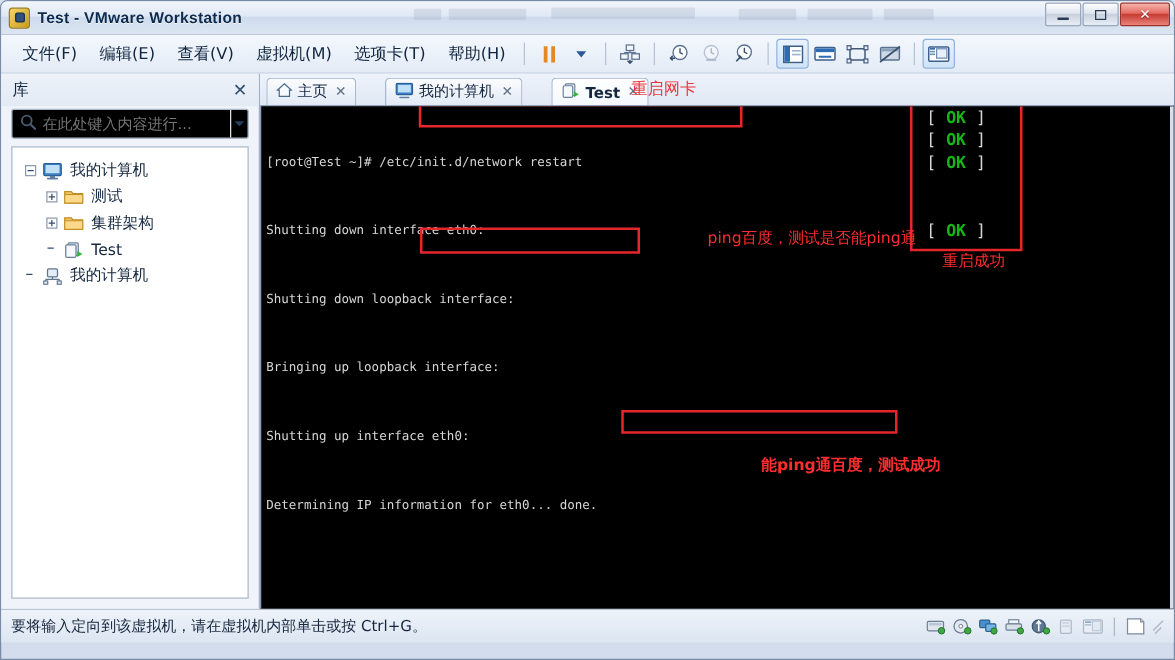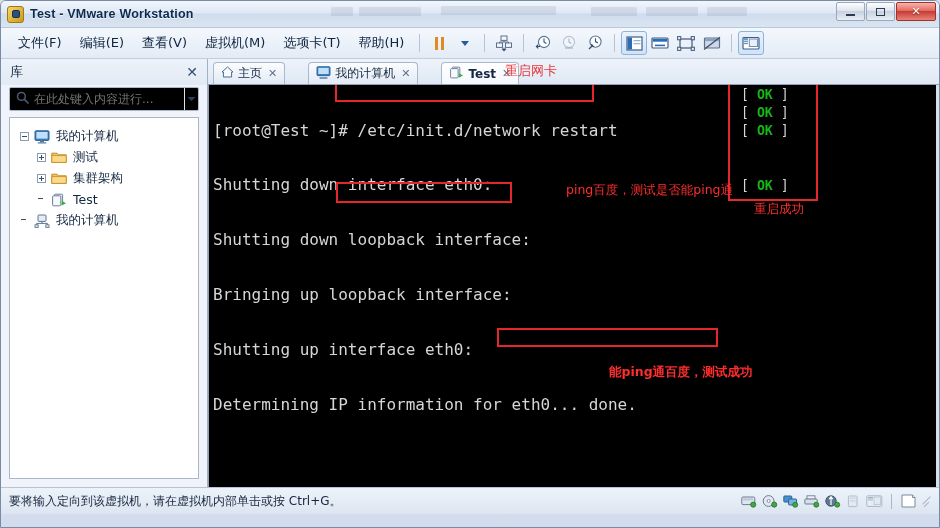--- a/index.html
+++ b/index.html
@@ -148,21 +148,21 @@
   .tab.sel{background:linear-gradient(to bottom,#ffffff,#f4f8fd);font-weight:bold;}
   .tab .x{color:#60728a;font-size:11px;margin-left:2px;}
 
   .screen{
     flex:1;background:#000;position:relative;overflow:hidden;
     border:1px solid #8fa0b8;border-right:none;border-bottom:none;box-sizing:border-box;
   }
   .term{
     position:absolute;left:0;top:0;right:0;bottom:0;
     font-family:"DejaVu Sans Mono","Liberation Mono",monospace;
-    font-size:16px;line-height:18.3px;color:#d6d6d6;
+    font-size:10px;line-height:18.3px;color:#d6d6d6;
     white-space:pre;letter-spacing:0px;
   }
   .term .row{height:18.3px;padding-left:4px;}
   .ok{
     position:absolute;color:#14b814;font-weight:bold;
     font-family:"DejaVu Sans Mono",monospace;font-size:13.2px;
   }
   .ok .br{color:#d6d6d6;font-weight:normal;}
 
   

